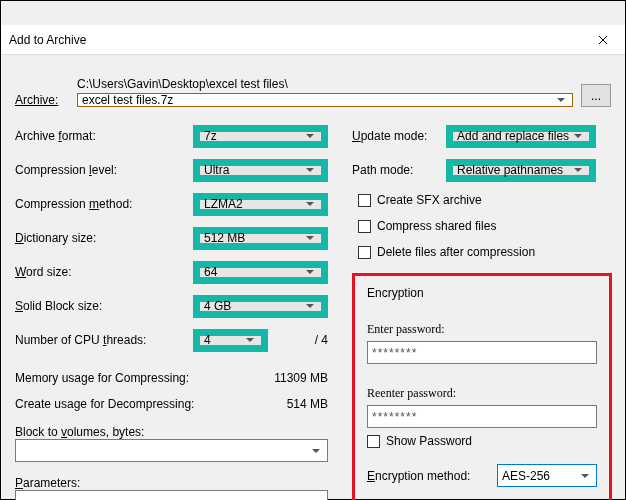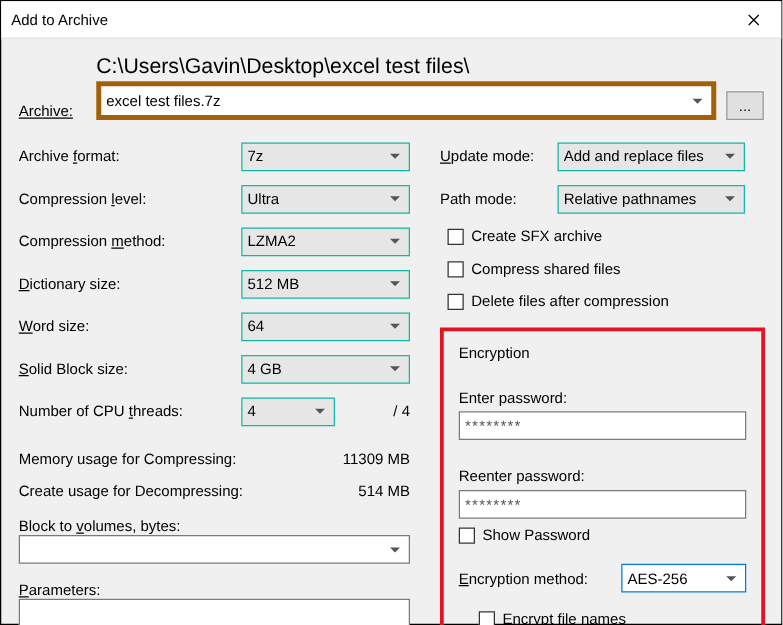--- a/index.html
+++ b/index.html
@@ -1,49 +1,49 @@
 <!DOCTYPE html>
 <html><head>
 <meta charset="utf-8">
 <style>
 * { box-sizing: border-box; font-family: "Segoe UI", Tahoma, sans-serif; font-size: 12px; }
 body { margin: 0; background: #fff; }
 .window { width: 626px; height: 500px; border: 1px solid #000; background: #f0f0f0; position: relative; }
-.titlebar { height: 30px; background: #fff; display: flex; align-items: center; padding-left: 8px; border-bottom: 1px solid #ddd; }
+.titlebar { height: 30px; background: #fff; display: flex; align-items: center; padding-left: 8px; border-bottom: 1px solid #ddd; margin-top: 24px; }
 .titlebar .title { flex: 1; font-size: 12px; }
 .titlebar .close { width: 45px; height: 30px; display: flex; align-items: center; justify-content: center; font-size: 14px; }
 .body { padding: 12px 14px; }
 .archive-row { display: flex; align-items: flex-end; gap: 8px; margin-bottom: 12px; }
 .archive-label { width: 54px; padding-top: 10px; }
 .archive-path-block { flex: 1; }
-.archive-path { font-size: 17px; margin-bottom: 2px; }
-.archive-select { width: 100%; height: 31px; border: 4px solid #a16207; background: #fff; padding: 0 34px 0 4px; position: relative; display: flex; align-items: center; }
+.archive-path { font-size: 12px; margin-bottom: 2px; }
+.archive-select { width: 100%; height: 14px; border: 1px solid #a16207; background: #fff; padding: 0 34px 0 4px; position: relative; display: flex; align-items: center; }
 .archive-select::after { content: ""; position: absolute; right: 7px; top: 50%; width: 0; height: 0; border-left: 4px solid transparent; border-right: 4px solid transparent; border-top: 4px solid #555; transform: translateY(-50%); }
 .browse-btn { width: 30px; height: 23px; border: 1px solid #999; background: #e1e1e1; margin-top: 17px; display: flex; align-items: center; justify-content: center; }
 .columns { display: flex; gap: 24px; }
 .col-left { width: 320px; }
 .col-right { flex: 1; }
 .form-row { display: flex; align-items: center; height: 34px; }
 .form-row .lbl { width: 178px; }
-.select { width: 135px; height: 23px; border: 1px solid #14b8a6; background: #e6e6e6; position: relative; display: flex; align-items: center; padding: 0 4px; }
+.select { width: 135px; height: 23px; border: 7px solid #14b8a6; background: #e6e6e6; position: relative; display: flex; align-items: center; padding: 0 4px; }
 .select::after { content: ""; position: absolute; right: 7px; top: 50%; width: 0; height: 0; border-left: 4px solid transparent; border-right: 4px solid transparent; border-top: 4px solid #555; transform: translateY(-50%); }
 .select.narrow { width: 75px; }
 .suffix { margin-left: 6px; text-align: right; flex: 1; }
 .mem-row { display: flex; justify-content: space-between; height: 26px; align-items: center; }
 .text-input { width: 100%; height: 23px; border: 1px solid #7a7a7a; background: #fff; padding: 0 4px; display: flex; align-items: center; }
 .section-gap { margin-top: 8px; }
 .rcol-row { display: flex; align-items: center; height: 34px; }
 .rcol-row .rlbl { width: 94px; }
 .select.rsel { width: 150px; background: #e6e6e6; }
 .options-title { margin-top: 6px; margin-bottom: 6px; }
 .chk-row { display: flex; align-items: center; height: 26px; gap: 6px; padding-left: 6px; }
 .chk { width: 13px; height: 13px; border: 1px solid #333; background: #fff; flex-shrink: 0; }
 .encryption-box { border: 3px solid #e81123; margin-top: 8px; padding: 10px 12px 12px; position: relative; }
 .enc-title { position: relative; margin-bottom: 8px; }
-.enc-label { display: block; margin-bottom: 4px; margin-top: 22px; }
+.enc-label { display: block; margin-bottom: 4px; margin-top: 22px; font-family: Liberation Serif, serif; }
 .pw-input { width: 230px; height: 23px; border: 1px solid #7a7a7a; background: #fff; padding: 0 4px; display: flex; align-items: center; font-size: 8px; letter-spacing: 1px; color: #555; }
 .enc-method-row { display: flex; align-items: center; margin-top: 10px; }
 .enc-method-row .mlbl { flex: 1; }
 .select.enc { width: 100px; background: #fff; border: 1px solid #0078d7; }
 .under { text-decoration: underline; }
 .split-select { width: 313px; height: 23px; border: 1px solid #7a7a7a; background: #fff; position: relative; display: flex; align-items: center; padding: 0 4px; }
 .split-select::after { content: ""; position: absolute; right: 7px; top: 50%; width: 0; height: 0; border-left: 4px solid transparent; border-right: 4px solid transparent; border-top: 4px solid #555; transform: translateY(-50%); }
 </style>
 </head>
 <body>

